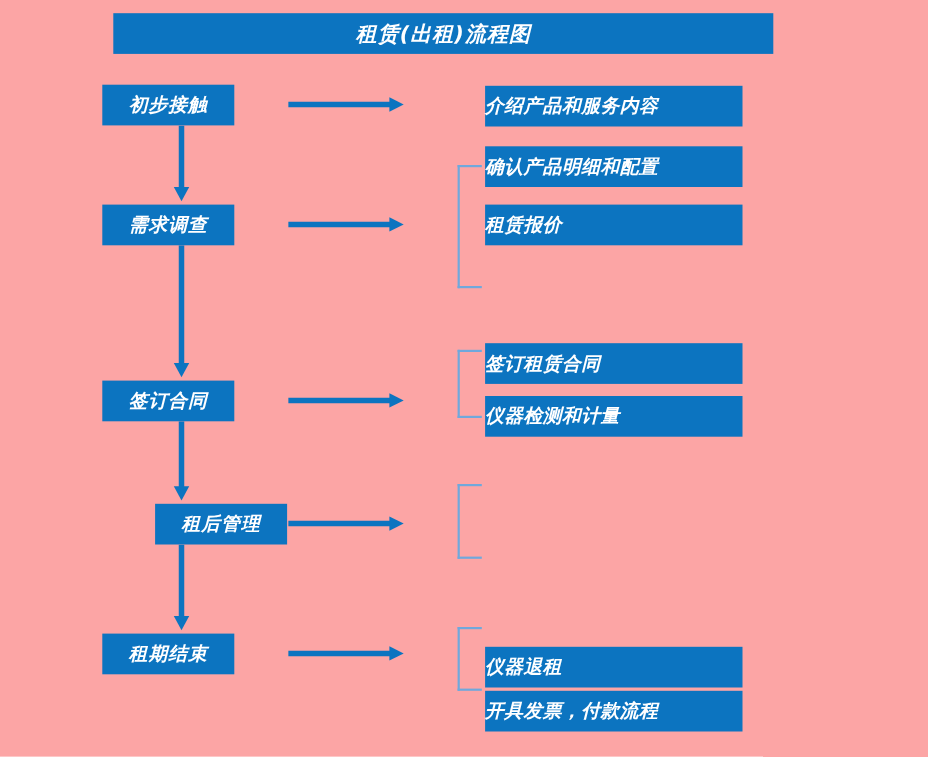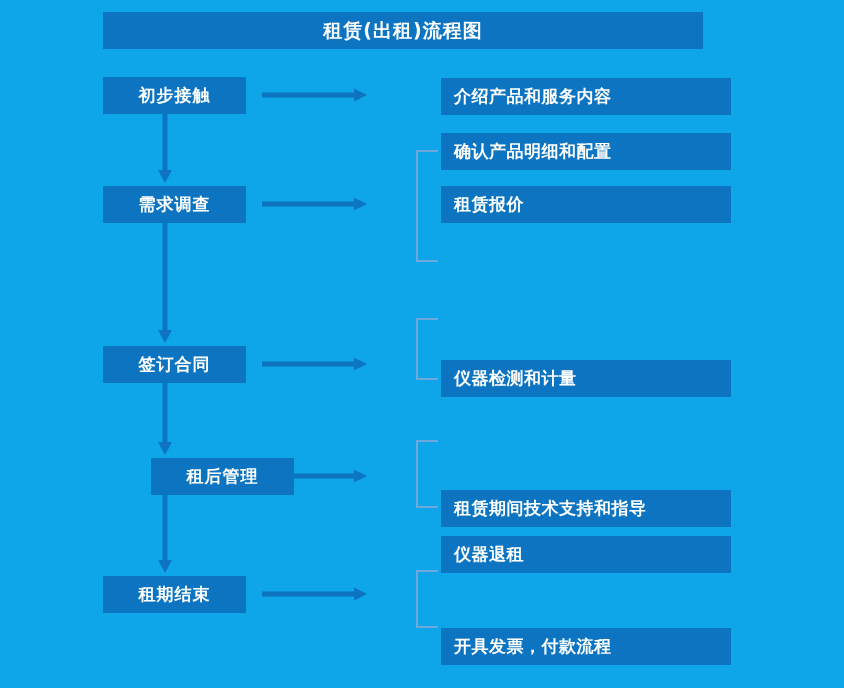--- a/index.html
+++ b/index.html
@@ -8,22 +8,23 @@
     padding: 0;
     background: #ffffff;
   }
   body {
     font-family: "DejaVu Sans", "Liberation Sans", sans-serif;
   }
   #flow-root {
     position: relative;
     width: 844px;
     height: 688px;
-    background: #0ea5e9;
+    background: #fca5a5;
     overflow: hidden;
+    font-style: italic;
   }
   .title-bar {
     position: absolute;
     left: 103px;
     top: 12px;
     width: 600px;
     height: 37px;
     background: #0C74C0;
     color: #ffffff;
     font-size: 19px;
@@ -36,34 +37,33 @@
   .node-box {
     position: absolute;
     background: #0C74C0;
     color: #ffffff;
     font-weight: bold;
     display: flex;
     align-items: center;
     box-sizing: border-box;
   }
   .node-left {
-    left: 103px;
-    width: 143px;
+    left: 93px;
+    width: 120px;
     height: 37px;
     font-size: 17px;
     justify-content: center;
     letter-spacing: 1px;
   }
   .node-right {
     left: 441px;
-    width: 290px;
+    width: 234px;
     height: 37px;
     font-size: 17px;
     justify-content: flex-start;
-    padding-left: 13px;
     letter-spacing: 0.5px;
   }
   .v-arrow {
     position: absolute;
     width: 20px;
     overflow: visible;
   }
   .h-arrow {
     position: absolute;
     height: 20px;
@@ -182,31 +182,31 @@
 
   <div class="node-box node-right" style="top:133px;">
     <span>确认产品明细和配置</span>
   </div>
 
   <div class="node-box node-right" style="top:186px;text-align:right;">
     <span>租赁报价</span>
   </div>
 
 
+  <div class="node-box node-right" style="top:312px;">
+    <span>签订租赁合同</span>
+  </div>
 
   <div class="node-box node-right" style="top:360px;text-align:center;">
     <span>仪器检测和计量</span>
   </div>
 
 
-  <div class="node-box node-right" style="top:490px;">
-    <span>租赁期间技术支持和指导</span>
-  </div>
-
-  <div class="node-box node-right" style="top:536px;">
+
+  <div class="node-box node-right" style="top:588px;">
     <span>仪器退租</span>
   </div>
 
   <div class="node-box node-right" style="top:628px;">
     <span>开具发票，付款流程</span>
   </div>
 
 </div>
 
 </body></html>

